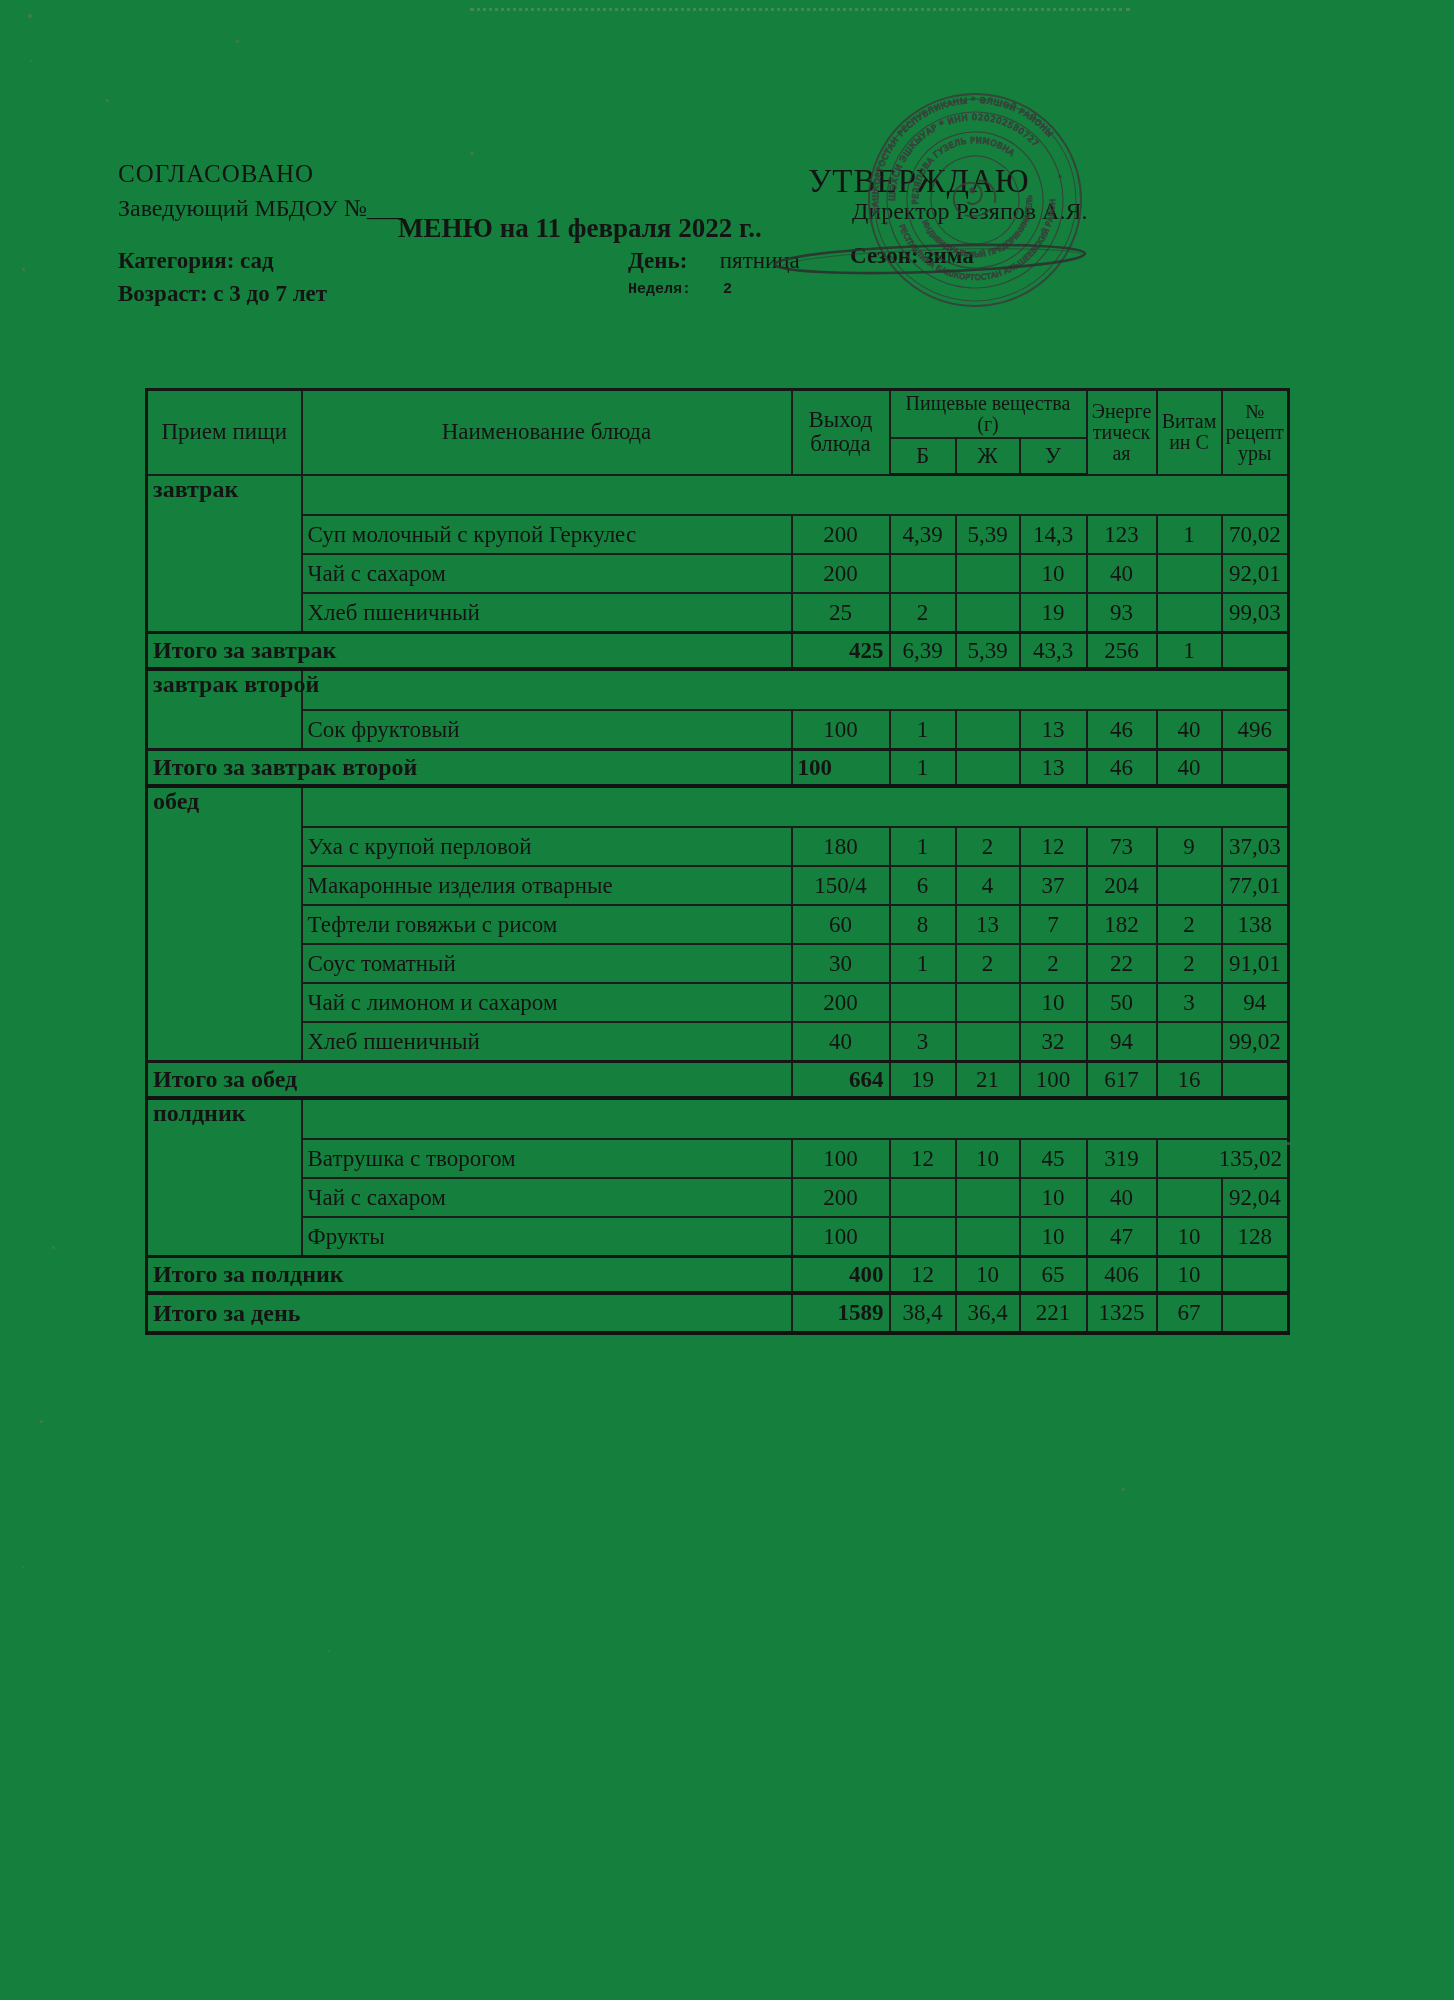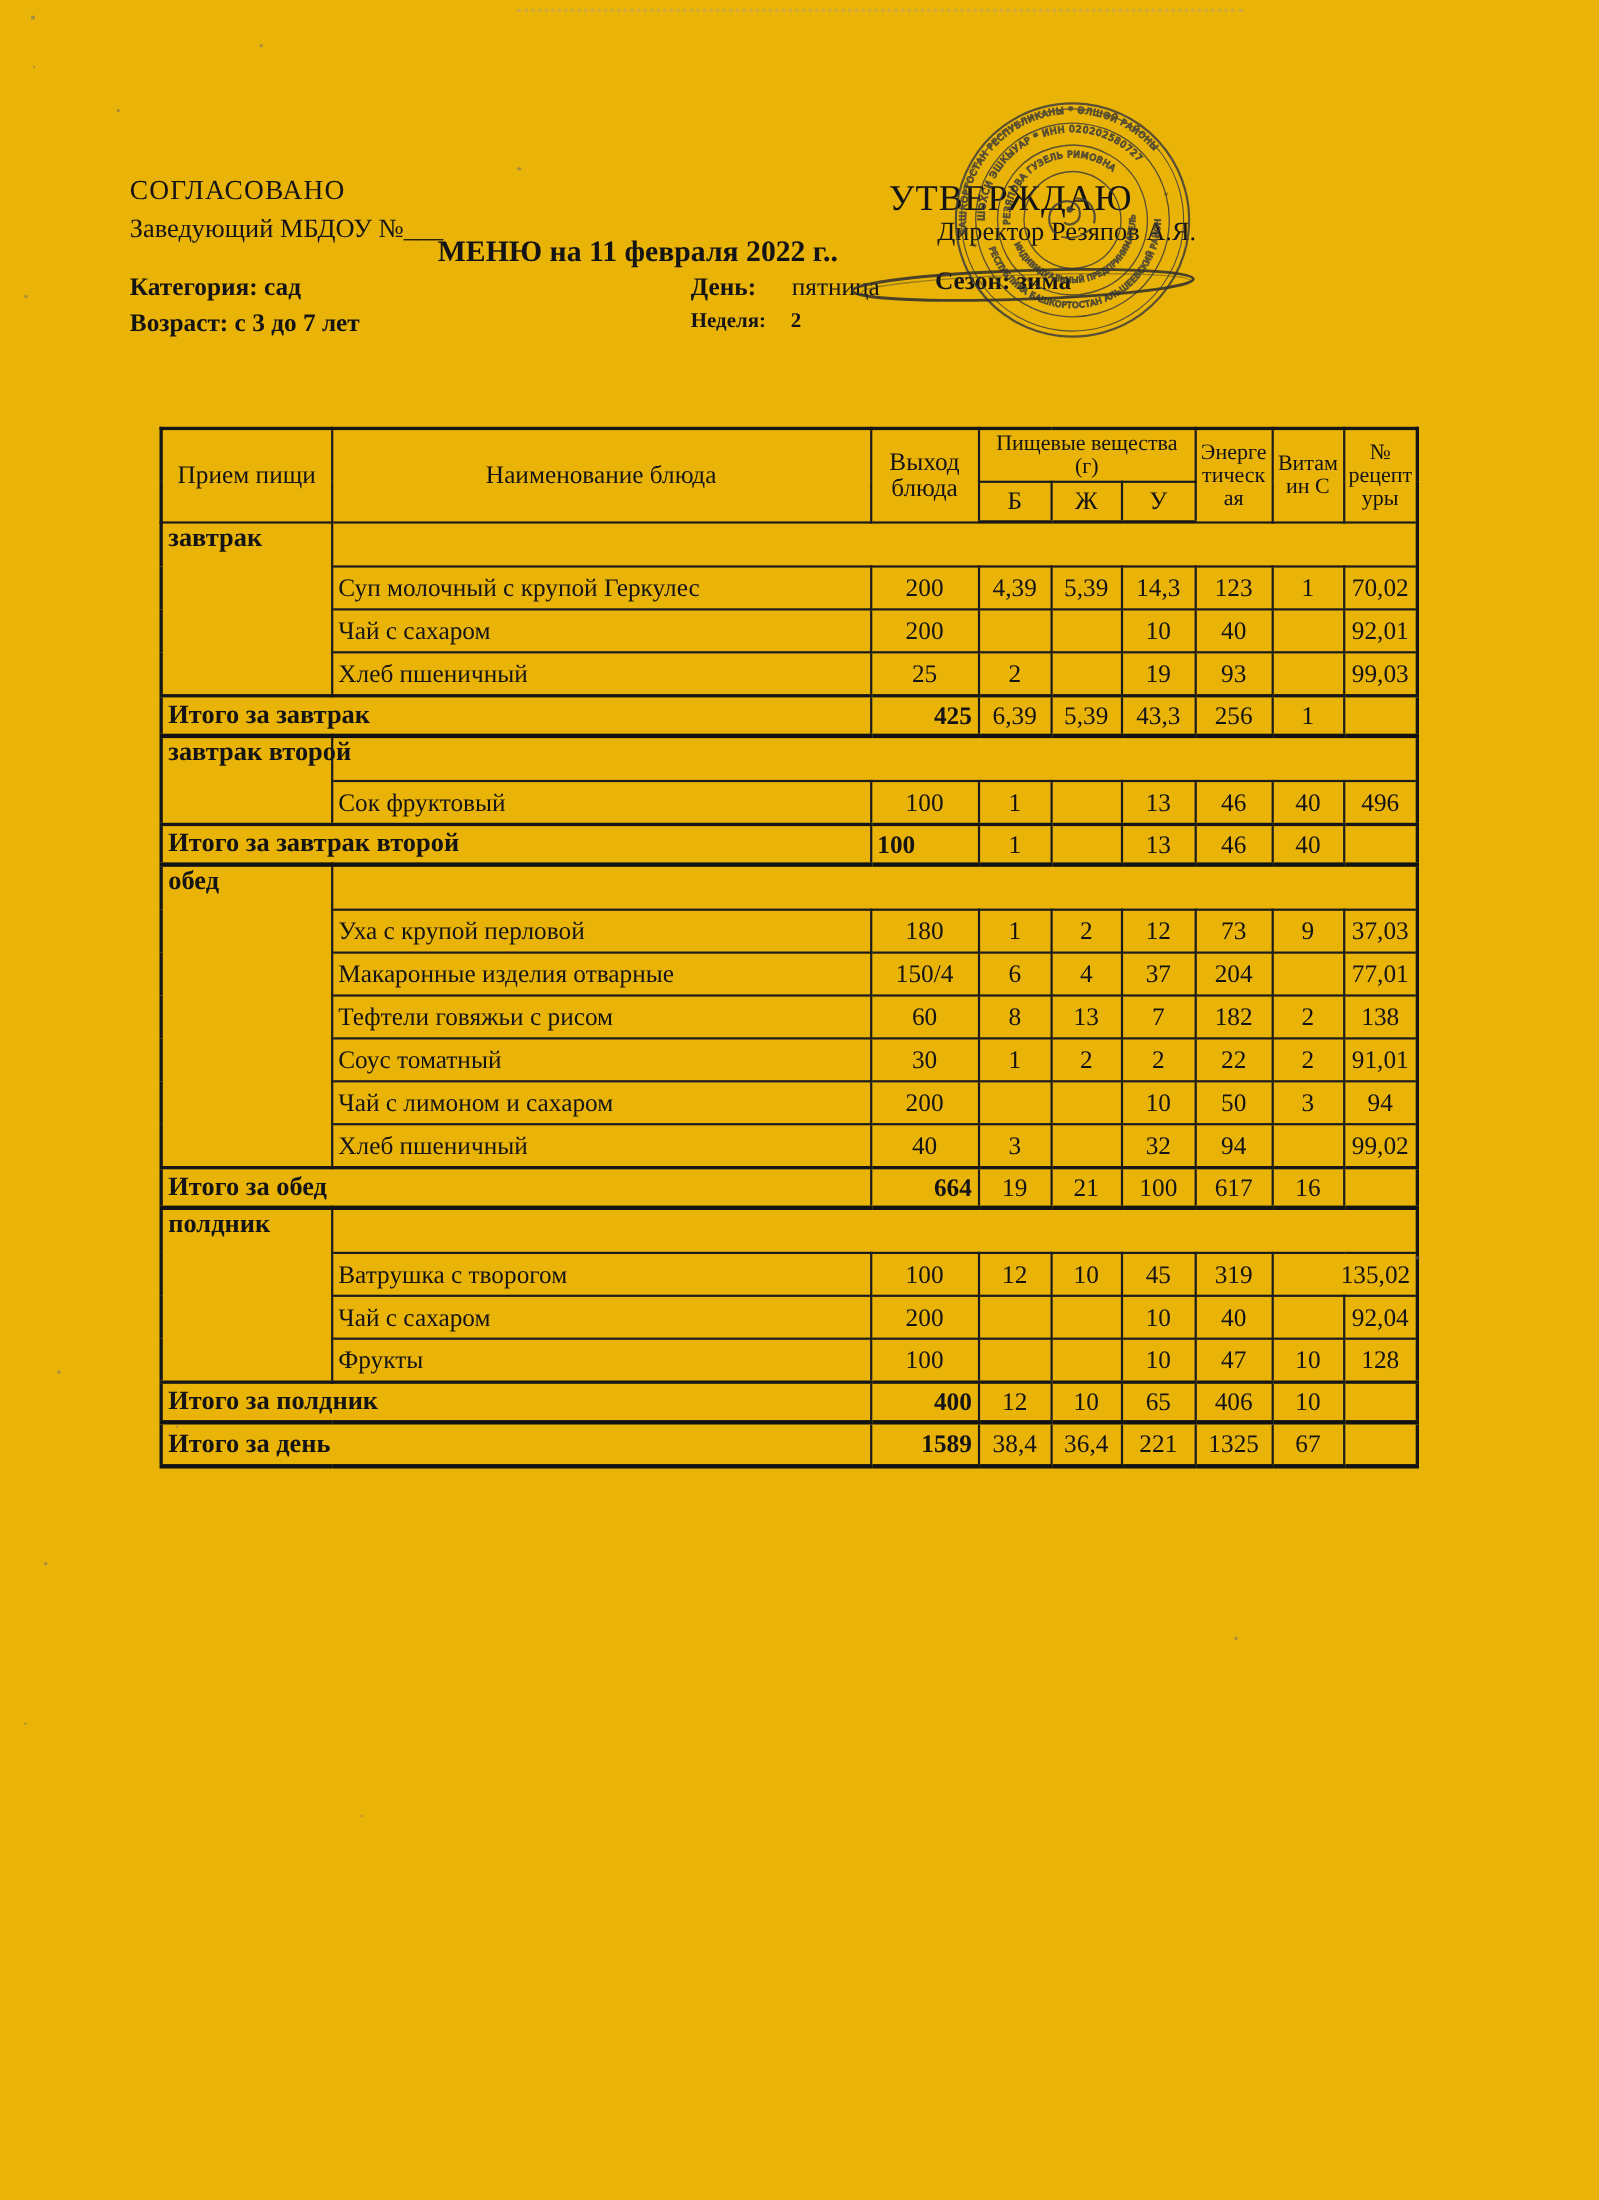--- a/index.html
+++ b/index.html
@@ -1,27 +1,27 @@
 <!DOCTYPE html>
 <html><head>
 <meta charset="utf-8">
 <style>
   html,body{margin:0;padding:0;background:#d9d9d9;}
-  .page{position:relative;width:1454px;height:2000px;background:#eab308;
+  .page{position:relative;width:1454px;height:2000px;background:#15803d;
         font-family:"Liberation Serif","DejaVu Serif",serif;color:#141414;overflow:hidden;}
   .abs{position:absolute;}
   .hdr-left-title{left:118px;top:160px;font-size:25px;letter-spacing:1px;}
   .hdr-left-sub{left:118px;top:195px;font-size:24px;}
   .hdr-right-title{left:808px;top:163px;font-size:33px;letter-spacing:1px;}
   .hdr-right-sub{left:852px;top:198px;font-size:24px;text-align:right;}
   .doc-title{left:398px;top:213px;font-size:27px;font-weight:bold;}
   .meta-cat{left:118px;top:248px;font-size:23px;font-weight:bold;}
   .meta-age{left:118px;top:281px;font-size:23px;font-weight:bold;}
   .meta-day{left:628px;top:248px;font-size:23px;}
-  .meta-week{left:628px;top:281px;font-size:19px;}
+  .meta-week{left:628px;top:281px;font-size:15px;font-family:Liberation Mono, monospace;}
   .meta-season{left:850px;top:243px;font-size:23px;font-weight:bold;}
   .mlabel{font-weight:bold;display:inline-block;min-width:86px;}
   .mval{font-weight:normal;}
   .mval2{font-weight:bold;}
 
   
   table.menu{position:absolute;left:145px;top:388px;width:1032px;border-collapse:collapse;
              table-layout:fixed;font-size:23px;border:3px solid #161616;}
   table.menu td{border:2px solid #1c1c1c;padding:0 5px;overflow:visible;background:transparent;}
   tr.hrow td{text-align:center;vertical-align:middle;line-height:1.05;padding:2px 2px;}

